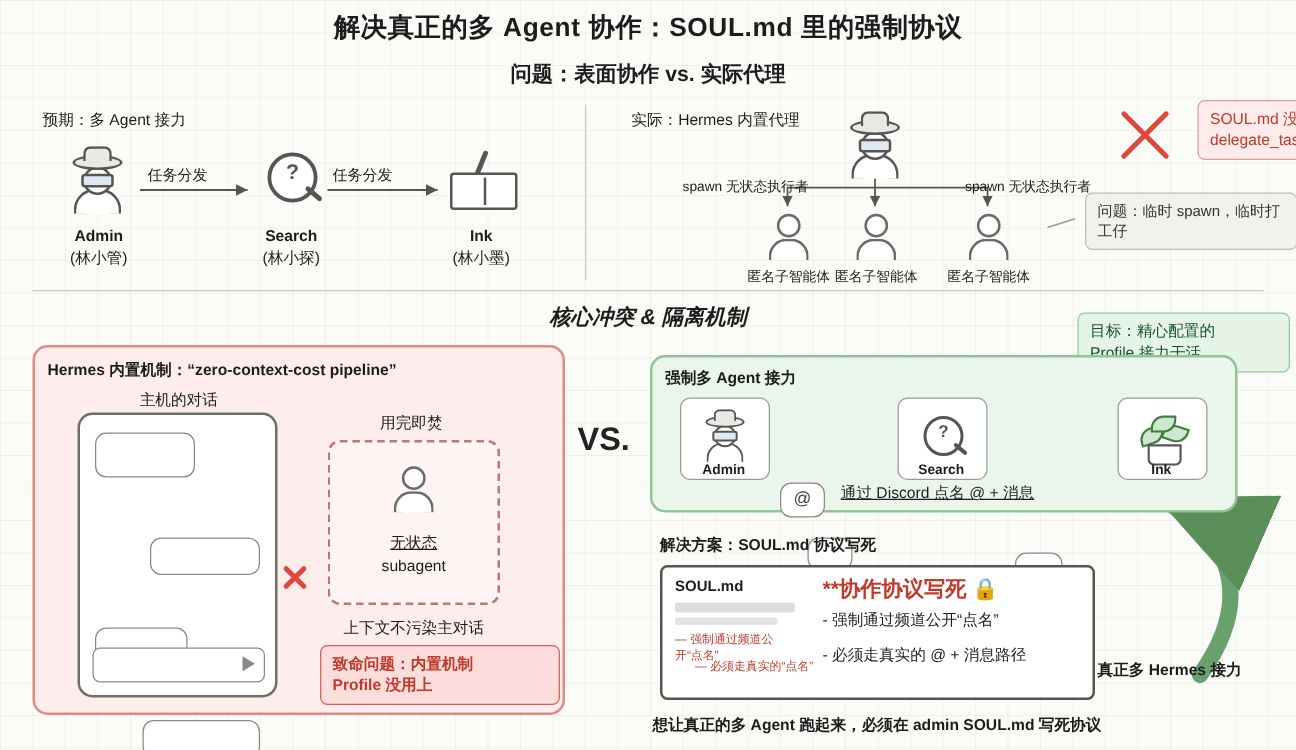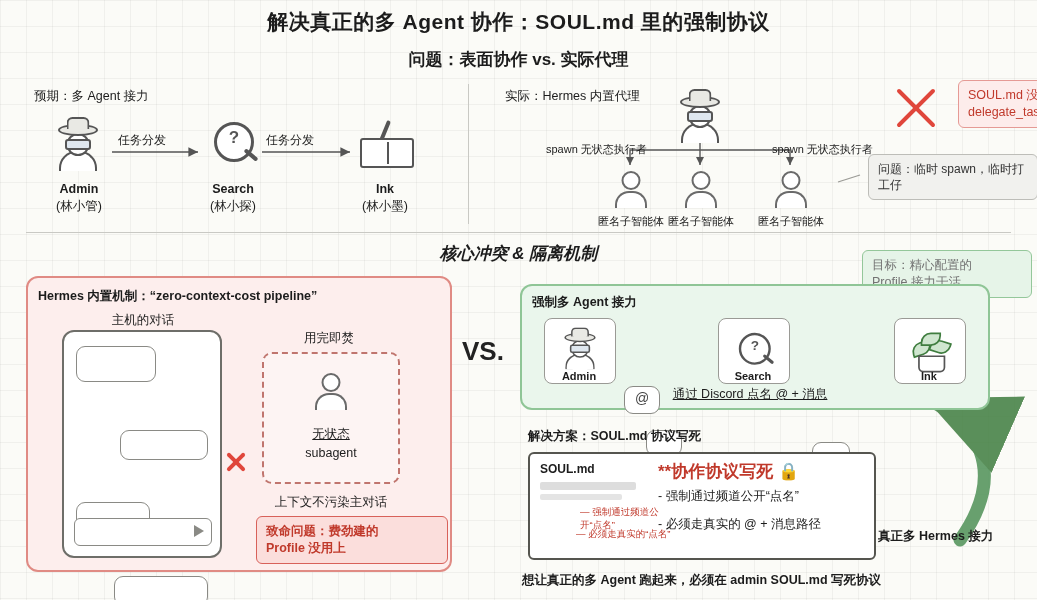--- a/index.html
+++ b/index.html
@@ -135,21 +135,21 @@
   .redbox{
     border:1.5px solid #e59a95;background:#fdeceb;border-radius:6px;
     padding:6px 9px;font-size:12.5px;line-height:1.35;color:#c0392b;
   }
   .graybox{
     border:1.5px solid #bdbdb8;background:#f1f1ee;border-radius:6px;
     padding:6px 9px;font-size:12px;line-height:1.35;color:#333;
   }
   .greenbox{
     border:1.5px solid #94c79a;background:#e6f4e8;border-radius:6px;
-    padding:6px 9px;font-size:12.5px;line-height:1.35;color:#737373;
+    padding:6px 9px;font-size:12.5px;line-height:1.35;color:#14532d;
   }
   .panel-red{
     border:2px solid #e08b84;background:#fdeeed;border-radius:12px;
   }
   .panel-green{
     border:2px solid #8fc596;background:#eaf6ec;border-radius:12px;
   }
   .node-box{
     border:1.5px solid #9a9a95;background:#fff;border-radius:8px;
     display:flex;flex-direction:column;align-items:center;justify-content:center;
@@ -169,21 +169,21 @@
   }
   .doc{
     border:2px solid #55554f;background:#fff;border-radius:6px;
   }
   .vs{
     font-size:26px;font-weight:bold;color:#222;
   }
   .small{font-size:11px;}
   .tiny{font-size:9.5px;}
   .arrowlbl{font-size:12px;}
-  .red{color:#c0392b;margin-left:40px;}
+  .red{color:#c0392b;}
   .linesvg{position:absolute;left:0;top:0;pointer-events:none;}
 </style>
 </head>
 <body>
 
 <div class="grid"></div>
 
 <div class="abs title">解决真正的多 Agent 协作：SOUL.md 里的强制协议</div>
 <div class="abs subtitle">问题：表面协作 vs. 实际代理</div>
 
@@ -318,21 +318,21 @@
         <div class="b"></div>
         <div class="h"></div>
       </div>
   </div>
   <div class="abs center lbl" style="left:0;top:72px;width:134px;text-decoration:underline;">无状态</div>
   <div class="abs center lbl" style="left:0;top:92px;width:134px;">subagent</div>
 </div>
 <div class="abs center lbl" style="left:236px;top:494px;width:190px;">上下文不污染主对话</div>
 
 <div class="abs redbox" style="left:256px;top:516px;width:172px;border-color:#d8615a;background:#fbdedc;font-weight:bold;">
-  <div>致命问题：费劲建的</div>
+  <div>致命问题：内置机制</div>
   <div>Profile 没用上</div>
 </div>
 
 <div class="abs vs" style="left:462px;top:336px;">VS.</div>
 
 <div class="abs greenbox" style="left:862px;top:250px;width:150px;">
   <div>目标：精心配置的</div>
   <div>Profile 接力干活</div>
 </div>
 
@@ -382,21 +382,21 @@
 
 <div class="abs center lbl" style="left:560px;top:386px;width:380px;text-decoration:underline;">通过 Discord 点名 @ + 消息</div>
 
 <div class="abs lbl-b" style="left:528px;top:428px;">解决方案：SOUL.md 协议写死</div>
 
 <div class="abs doc" style="left:528px;top:452px;width:344px;height:104px;">
   <div class="abs" style="left:10px;top:8px;font-size:12px;font-weight:bold;">SOUL.md</div>
   <div class="abs" style="left:10px;top:28px;width:96px;height:8px;background:#ddd;border-radius:2px;"></div>
   <div class="abs" style="left:10px;top:40px;width:82px;height:6px;background:#e4e4e4;border-radius:2px;"></div>
   <div class="abs tiny red" style="left:10px;top:52px;width:100px;line-height:1.35;">— 强制通过频道公开“点名”</div>
-  <div class="abs tiny red" style="left:6px;top:74px;width:100px;line-height:1.35;">— 必须走真实的“点名”</div>
+  <div class="abs tiny red" style="left:26px;top:74px;width:100px;line-height:1.35;">— 必须走真实的“点名”</div>
 
   <div class="abs" style="left:128px;top:6px;font-size:17px;font-weight:bold;color:#c0392b;">**协作协议写死 🔒</div>
   <div class="abs lbl" style="left:128px;top:34px;">- 强制通过频道公开“点名”</div>
   <div class="abs lbl" style="left:128px;top:62px;">- 必须走真实的 @ + 消息路径</div>
 </div>
 
 <div class="abs lbl-b" style="left:878px;top:528px;">真正多 Hermes 接力</div>
 
 <div class="abs lbl-b" style="left:522px;top:572px;">想让真正的多 Agent 跑起来，必须在 admin SOUL.md 写死协议</div>
 

